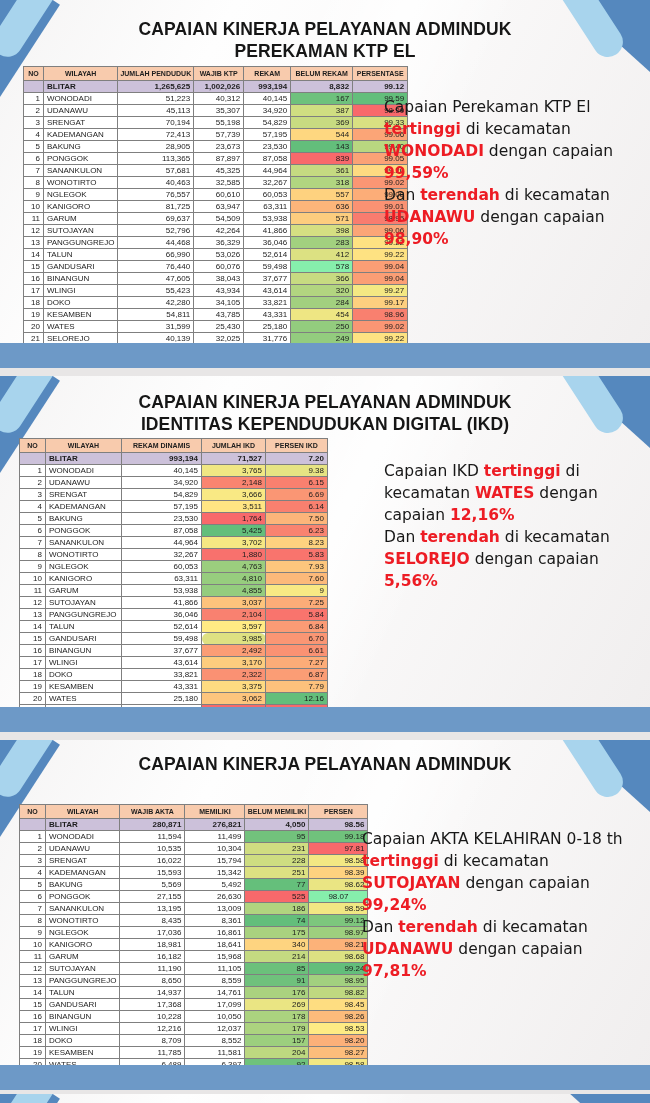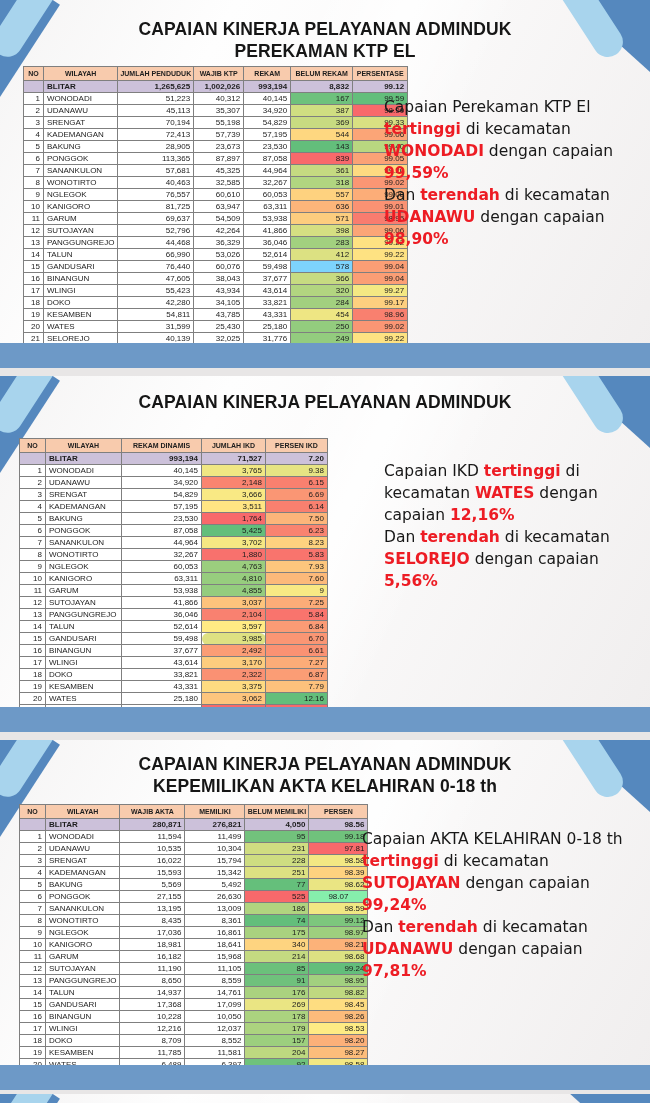--- a/index.html
+++ b/index.html
@@ -226,21 +226,21 @@
           <td class="ar">52,614</td>
           <td class="ar" style="background: rgb(220, 225, 130);">412</td>
           <td class="ar" style="background: rgb(254, 226, 130);">99.22</td>
         </tr>
         <tr>
           <td class="ar">15</td>
           <td class="al">GANDUSARI</td>
           <td class="ar">76,440</td>
           <td class="ar">60,076</td>
           <td class="ar">59,498</td>
-          <td class="ar" style="background: #7dd3fc;">578</td>
+          <td class="ar" style="background: #86efac;">578</td>
           <td class="ar" style="background: rgb(251, 158, 117);">99.04</td>
         </tr>
         <tr>
           <td class="ar">16</td>
           <td class="al">BINANGUN</td>
           <td class="ar">47,605</td>
           <td class="ar">38,043</td>
           <td class="ar">37,677</td>
           <td class="ar" style="background: rgb(199, 219, 129);">366</td>
           <td class="ar" style="background: rgb(251, 158, 117);">99.04</td>
@@ -304,21 +304,21 @@
   <div class="caption"><span>Capaian Perekaman KTP El </span><span class="red" style="color: rgb(237, 28, 36);">tertinggi</span><span> di kecamatan </span><span class="red" style="color: rgb(237, 28, 36);">WONODADI</span><span> dengan capaian </span><span class="red" style="color: rgb(237, 28, 36);">99,59%</span><span>
 Dan </span><span class="red" style="color: rgb(237, 28, 36);">terendah</span><span> di kecamatan </span><span class="red" style="color: rgb(237, 28, 36);">UDANAWU</span><span> dengan capaian </span><span class="red" style="color: rgb(237, 28, 36);">98,90%</span></div>
   <div class="bottom-bar" style="background: rgb(109, 153, 199);"></div>
 </section>
 
 <section class="slide s2">
   <div class="tl-band" style="background: rgb(85, 136, 190);"></div>
   <div class="tl-capsule" style="background: rgb(168, 212, 237);"></div>
   <div class="tr-tri" style="background: rgb(85, 136, 190);"></div>
   <div class="tr-capsule" style="background: rgb(168, 212, 237);"></div>
-  <h1 class="title"><span>CAPAIAN KINERJA PELAYANAN ADMINDUK</span><br></h1>
+  <h1 class="title"><span>CAPAIAN KINERJA PELAYANAN ADMINDUK</span><br><span>IDENTITAS KEPENDUDUKAN DIGITAL (IKD)</span></h1>
   <table class="data">
       <colgroup>
         <col style="width: 26px;">
         <col style="width: 76px;">
         <col style="width: 80px;">
         <col style="width: 64px;">
         <col style="width: 62px;">
       </colgroup>
       <thead>
         <tr>
@@ -496,21 +496,21 @@
   <div class="caption"><span>Capaian IKD </span><span class="red" style="color: rgb(237, 28, 36);">tertinggi</span><span> di kecamatan </span><span class="red" style="color: rgb(237, 28, 36);">WATES</span><span> dengan capaian </span><span class="red" style="color: rgb(237, 28, 36); text-align: right;">12,16%</span><span>
 Dan </span><span class="red" style="color: rgb(237, 28, 36);">terendah</span><span> di kecamatan </span><span class="red" style="color: rgb(237, 28, 36);">SELOREJO</span><span> dengan capaian </span><span class="red" style="color: rgb(237, 28, 36);">5,56%</span></div>
   <div class="bottom-bar" style="background: rgb(109, 153, 199);"></div>
 </section>
 
 <section class="slide s3">
   <div class="tl-band" style="background: rgb(85, 136, 190);"></div>
   <div class="tl-capsule" style="background: rgb(168, 212, 237);"></div>
   <div class="tr-tri" style="background: rgb(85, 136, 190);"></div>
   <div class="tr-capsule" style="background: rgb(168, 212, 237);"></div>
-  <h1 class="title"><span>CAPAIAN KINERJA PELAYANAN ADMINDUK</span><br><span>KEPEMILIKAN AKTA KELAHIRAN 0-18 th</span></h1>
+  <h1 class="title"><span>CAPAIAN KINERJA PELAYANAN ADMINDUK</span><br></h1>
   <table class="data">
       <colgroup>
         <col style="width: 26px;">
         <col style="width: 62px;">
         <col style="width: 65px;">
         <col style="width: 60px;">
         <col style="width: 64px;">
         <col style="width: 59px;">
       </colgroup>
       <thead>

